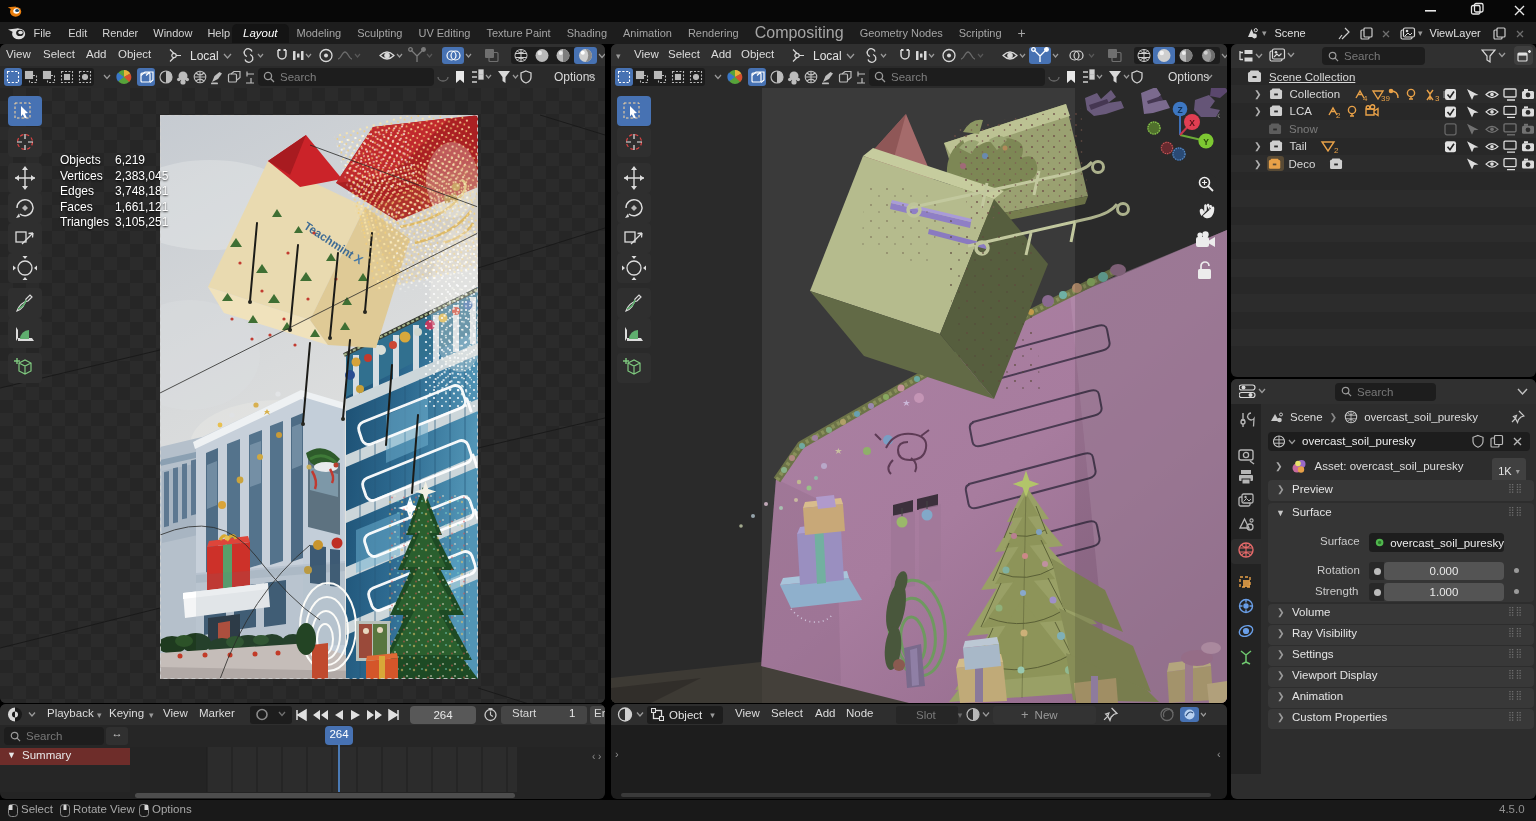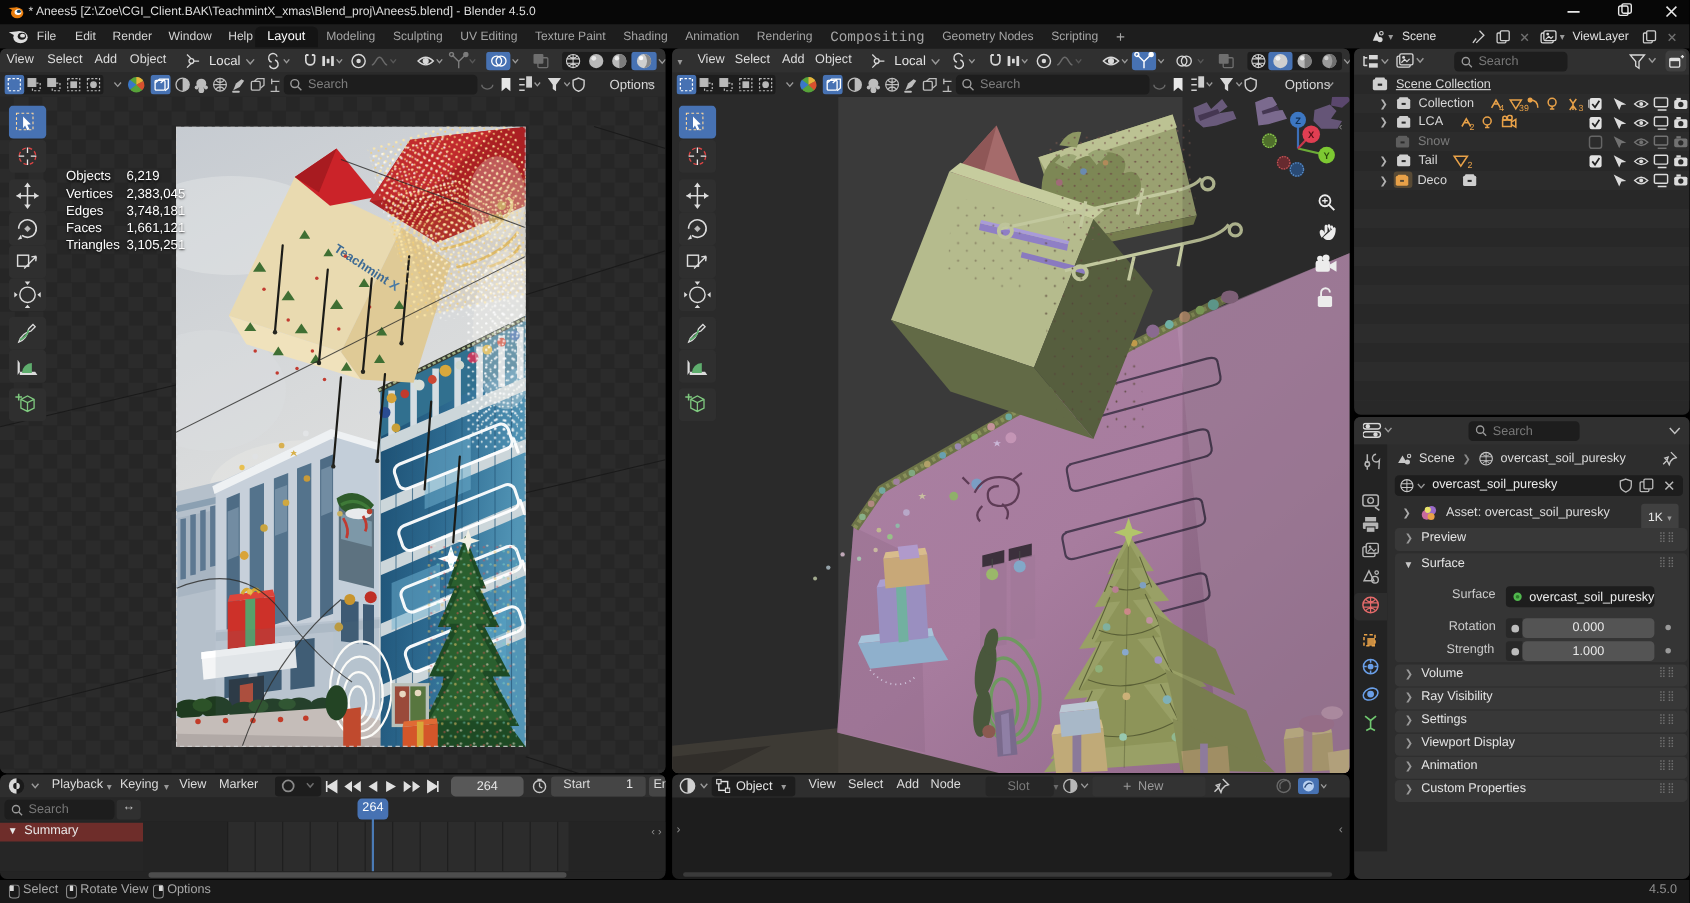--- a/index.html
+++ b/index.html
@@ -18,21 +18,20 @@
 </head>
 <body>
 
 <div class="abs" style="left:0;top:0;width:1536px;height:22px;background:#070707;display:flex;align-items:center;">
   <svg class="abs" style="left:7px;top:4px;" width="15" height="14" viewBox="0 0 20 18">
     <ellipse cx="11.5" cy="10" rx="7.5" ry="6.5" fill="#e87d0d"></ellipse>
     <ellipse cx="12.5" cy="9" rx="4.2" ry="3.6" fill="#fff"></ellipse>
     <path d="M1,4 L12,3 L8,8 Z" fill="#e87d0d"></path>
     <ellipse cx="13.5" cy="8.2" rx="2.6" ry="2" fill="#1b4766"></ellipse>
   </svg>
-  <span style="margin-left:26px;color:#dedede;font-size:11px;">* Anees5 [Z:\Zoe\CGI_Client.BAK\TeachmintX_xmas\Blend_proj\Anees5.blend] - Blender 4.5.0</span>
   <svg class="abs" style="left:1418px;top:0;" width="118" height="22">
     <rect x="7" y="10" width="11" height="1.6" fill="#e8e8e8"></rect>
     <rect x="53.5" y="5.5" width="8.5" height="8.5" fill="none" stroke="#e8e8e8" stroke-width="1.3" rx="1.5"></rect>
     <rect x="56.5" y="3.5" width="8.5" height="8.5" fill="none" stroke="#e8e8e8" stroke-width="1.3" rx="1.5"></rect>
     <path d="M97,6 l9,9 M106,6 l-9,9" stroke="#e8e8e8" stroke-width="1.4"></path>
   </svg>
 </div>
 
 <div class="abs" style="left:0;top:22px;width:1536px;height:22px;background:#1d1d1d;display:flex;align-items:center;">
   <svg style="margin-left:8px;" width="18" height="13" viewBox="0 0 22 15">
@@ -40,29 +39,29 @@
     <ellipse cx="14.5" cy="6.8" rx="4.6" ry="3.8" fill="#1d1d1d"></ellipse>
     <ellipse cx="15.3" cy="6.2" rx="2.8" ry="2.1" fill="#dedede"></ellipse>
     <path d="M0,2.5 L13,1 L8.5,7 Z" fill="#dedede"></path>
   </svg>
   <span class="menu" style="margin-left:2px;">File</span>
   <span class="menu" style="margin-left:6px;">Edit</span>
   <span class="menu" style="margin-left:4px;">Render</span>
   <span class="menu" style="margin-left:4px;">Window</span>
   <span class="menu" style="margin-left:4px;">Help</span>
   <div class="abs row" style="left:232px;top:0;height:22px;">
-    <span style="background:#141414;color:#fff;padding:3px 11px 4px;border-radius:5px 5px 0 0;">Layout</span>
+    <span style="background:#141414;color:#fff;padding:3px 11px 4px;border-radius:5px 5px 0 0;font-style:italic;">Layout</span>
     <span class="tab" style="padding:0 8px;color:#a5a5a5;font-size:11px;">Modeling</span>
     <span class="tab" style="padding:0 8px;color:#a5a5a5;font-size:11px;">Sculpting</span>
     <span class="tab" style="padding:0 8px;color:#a5a5a5;font-size:11px;">UV Editing</span>
     <span class="tab" style="padding:0 8px;color:#a5a5a5;font-size:11px;">Texture Paint</span>
     <span class="tab" style="padding:0 8px;color:#a5a5a5;font-size:11px;">Shading</span>
     <span class="tab" style="padding:0 8px;color:#a5a5a5;font-size:11px;">Animation</span>
     <span class="tab" style="padding:0 8px;color:#a5a5a5;font-size:11px;">Rendering</span>
-    <span class="tab" style="padding:0 8px;color:#a5a5a5;font-size:13px;font-family:Liberation Mono, monospace;">Compositing</span>
+    <span class="tab" style="padding:0 8px;color:#a5a5a5;font-size:16px;">Compositing</span>
     <span class="tab" style="padding:0 8px;color:#a5a5a5;font-size:11px;">Geometry Nodes</span>
     <span class="tab" style="padding:0 8px;color:#a5a5a5;font-size:11px;">Scripting</span>
     <span style="padding:0 8px;color:#a5a5a5;font-size:14px;">+</span>
   </div>
 
   <div class="abs row" style="left:1243px;top:3px;height:16px;">
     <svg width="17" height="14" viewBox="0 0 17 14">
         <path d="M5,11 L8.5,3 L12,11 Z" fill="#d8d8d8"></path>
         <circle cx="11.5" cy="10" r="2.4" fill="#d8d8d8"></circle>
         <circle cx="12.8" cy="4.2" r="1.6" fill="none" stroke="#d8d8d8"></circle>

